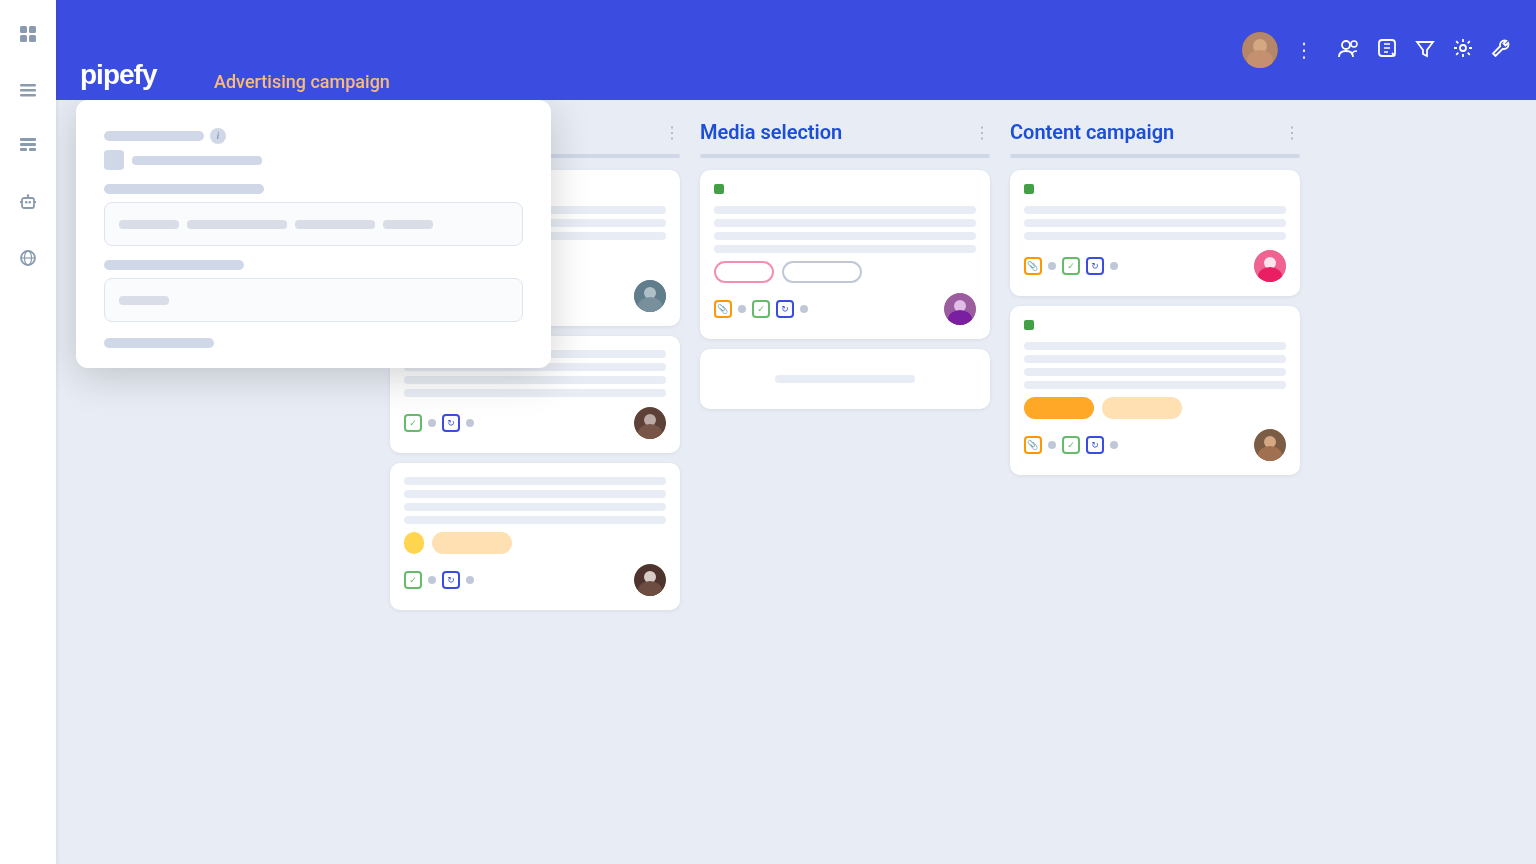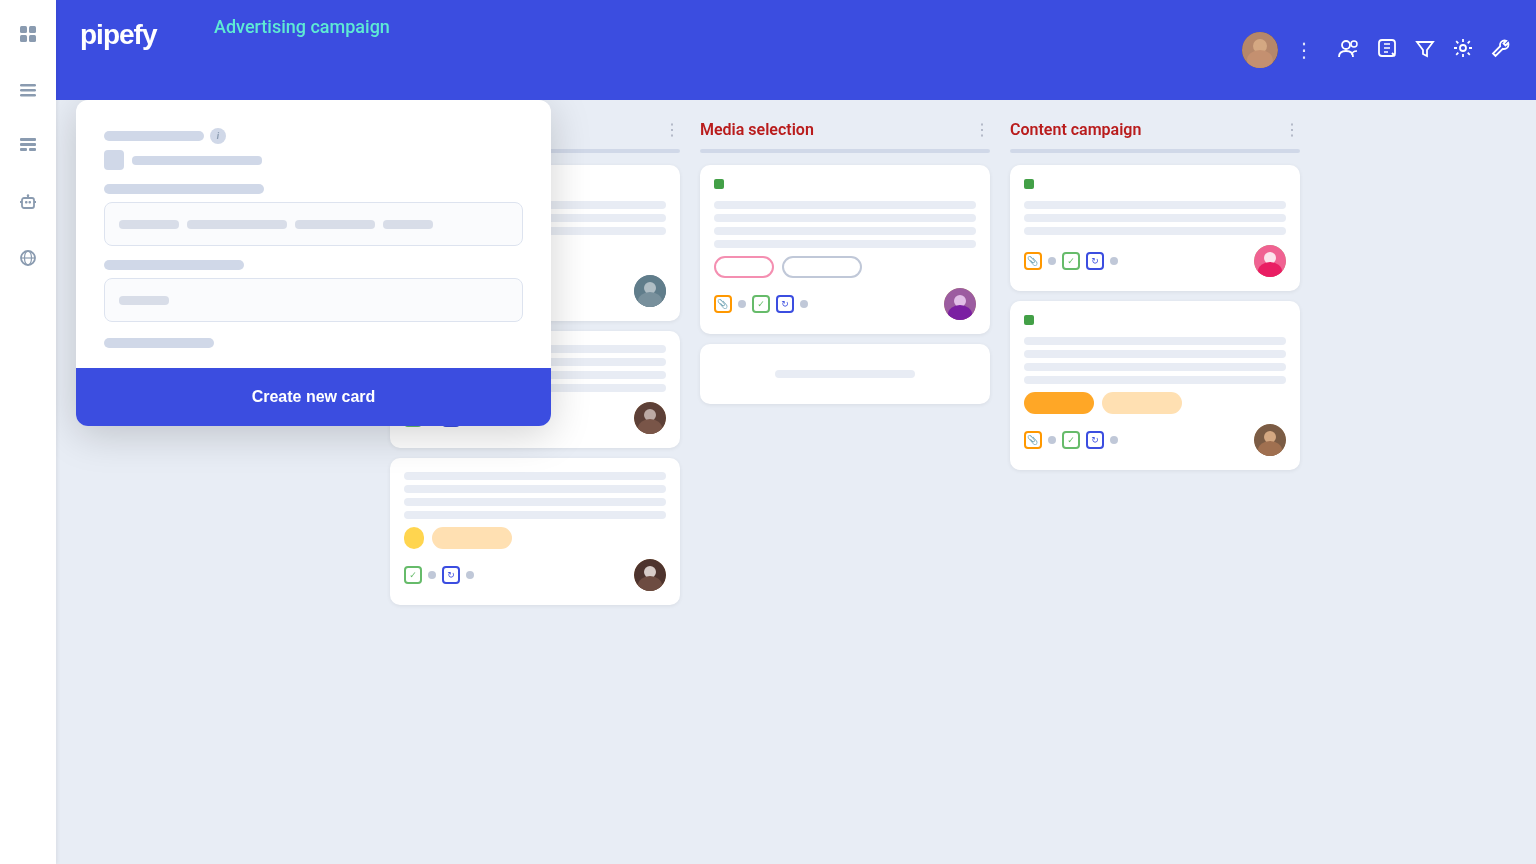--- a/index.html
+++ b/index.html
@@ -41,32 +41,32 @@
       flex: 1;
       display: flex;
       flex-direction: column;
     }
 
     
     .header {
       background: #3b4de0;
       height: 100px;
       display: flex;
-      align-items: flex-start;
-      padding: 16px 24px;
+      align-items: flex-end;
+      padding: 8px 24px;
       position: relative;
     }
     .logo {
       display: flex;
       align-items: center;
       gap: 4px;
       margin-right: 24px;
     }
     .header-title {
-      color: #5eead4;
+      color: #fdba74;
       font-size: 18px;
       font-weight: 500;
     }
     .header-actions {
       position: absolute;
       right: 24px;
       top: 50%;
       transform: translateY(-50%);
       display: flex;
       align-items: center;
@@ -100,23 +100,23 @@
       width: 290px;
       flex-shrink: 0;
     }
     .column-header {
       display: flex;
       align-items: center;
       justify-content: space-between;
       margin-bottom: 10px;
     }
     .column-title {
-      font-size: 16px;
+      font-size: 20px;
       font-weight: 600;
-      color: #b91c1c;
+      color: #1d4ed8;
     }
     .column-header-right {
       display: flex;
       align-items: center;
       gap: 8px;
     }
     .add-btn {
       width: 32px;
       height: 32px;
       border-radius: 50%;
@@ -702,20 +702,17 @@
 
           <div style="height:10px;background:#d0d8e8;border-radius:5px;width:140px;margin-bottom:8px;"></div>
 
           <div style="width:100%;border:1.5px solid #dde3ef;border-radius:8px;padding:12px 14px;font-size:13px;color:#8a9bb0;background:#fafbfd;margin-bottom:16px;min-height:44px;display:flex;align-items:center;">
             <div style="height:9px;background:#d8dde8;border-radius:4px;width:50px;"></div>
           </div>
 
           <div style="height:10px;background:#d0d8e8;border-radius:5px;width:110px;"></div>
         </div>
 
-        <div class="modal-footer">
-          <button class="create-btn">Create new card</button>
-        </div>
       </div>
     </div>
 
   </div>
 </div>
 
 </body></html>

